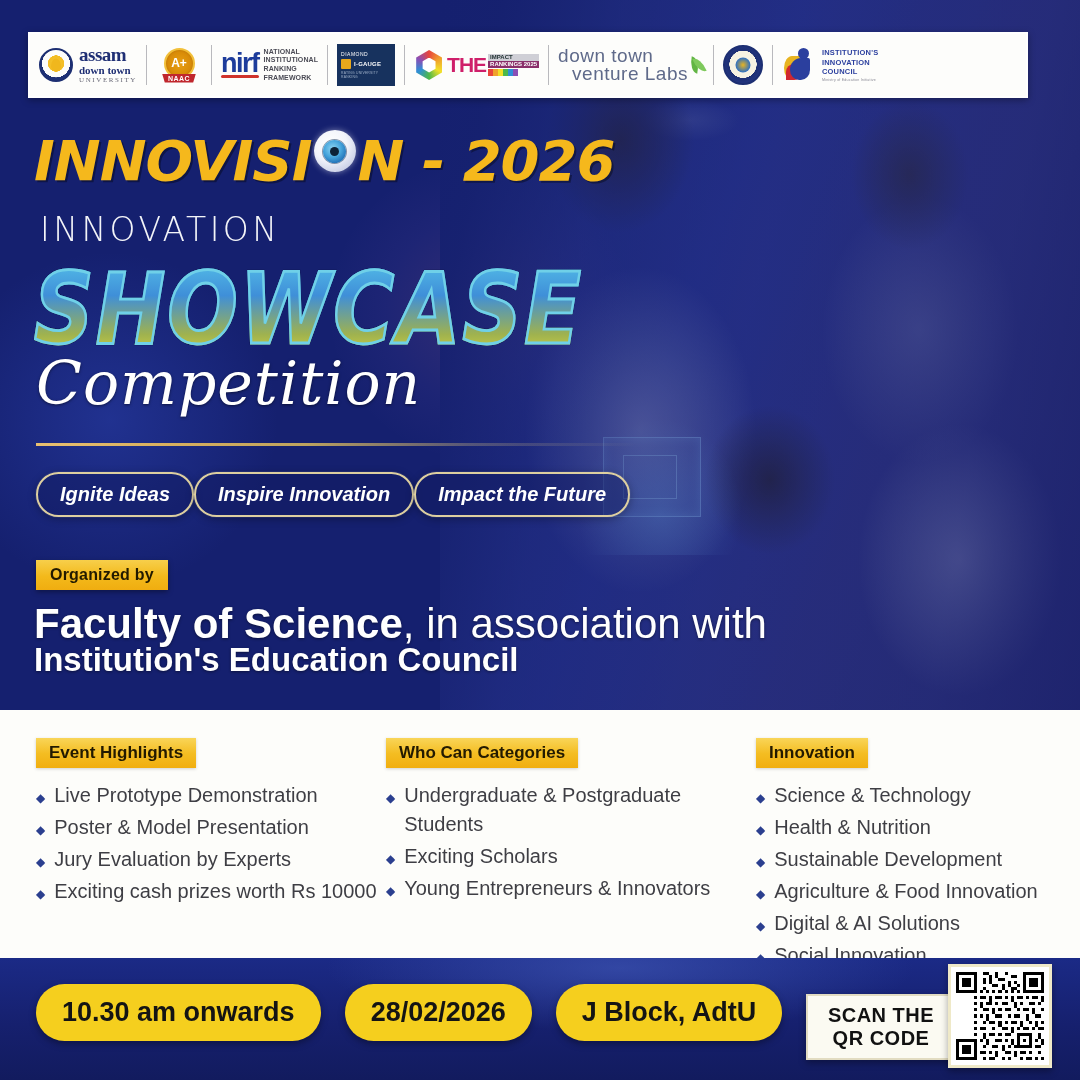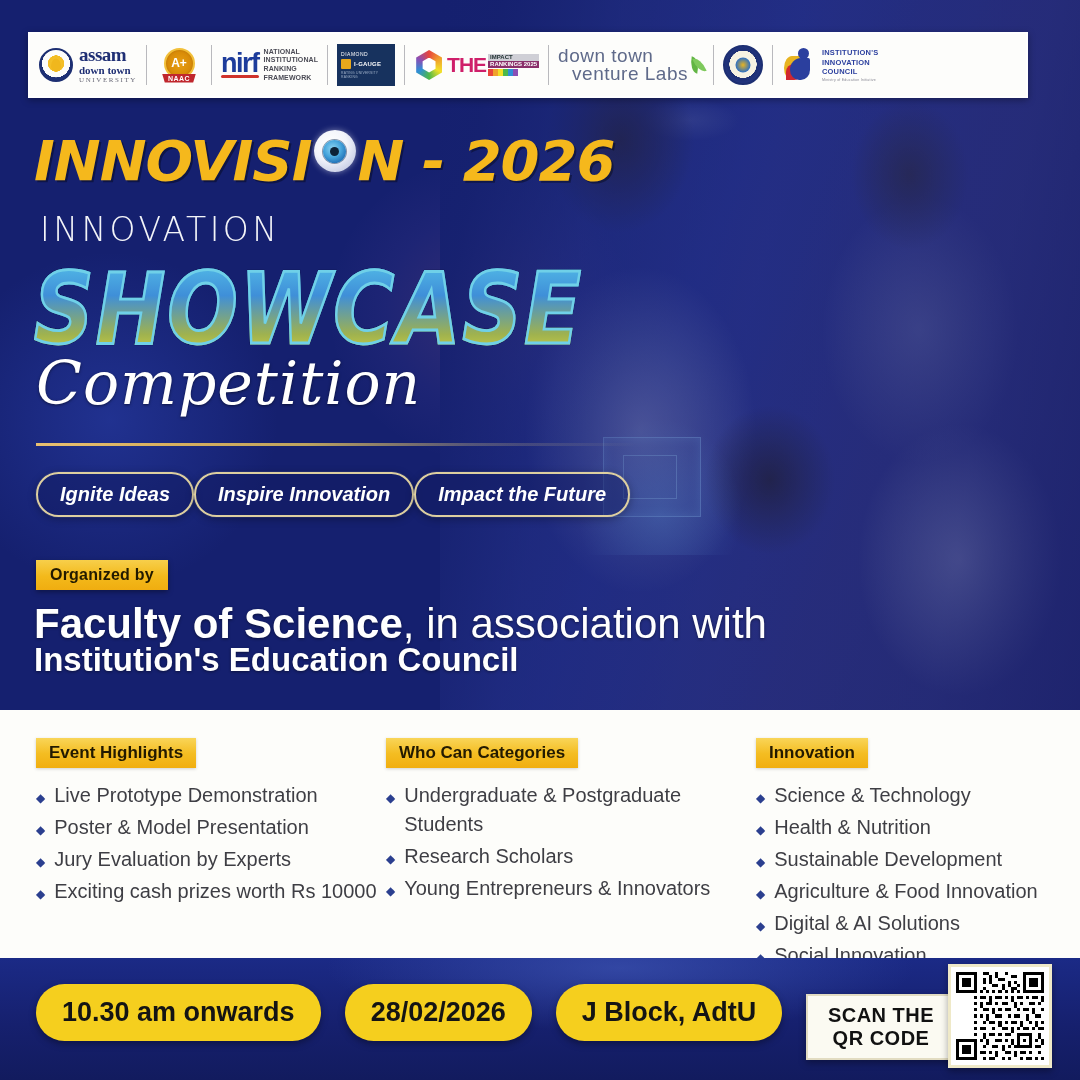--- a/index.html
+++ b/index.html
@@ -535,21 +535,21 @@
 
     <div class="col c2">
       <div class="col-head">Who Can Categories</div>
       <ul>
         <li>
             <span class="bullet">◆</span>
             <span>Undergraduate &amp; Postgraduate Students</span>
           </li>
         <li>
             <span class="bullet">◆</span>
-            <span>Research Scholars</span>
+            <span>Exciting Scholars</span>
           </li>
         <li>
             <span class="bullet">◆</span>
             <span>Young Entrepreneurs &amp; Innovators</span>
           </li>
       </ul>
     </div>
 
     <div class="col c3">
       <div class="col-head">Innovation</div>

